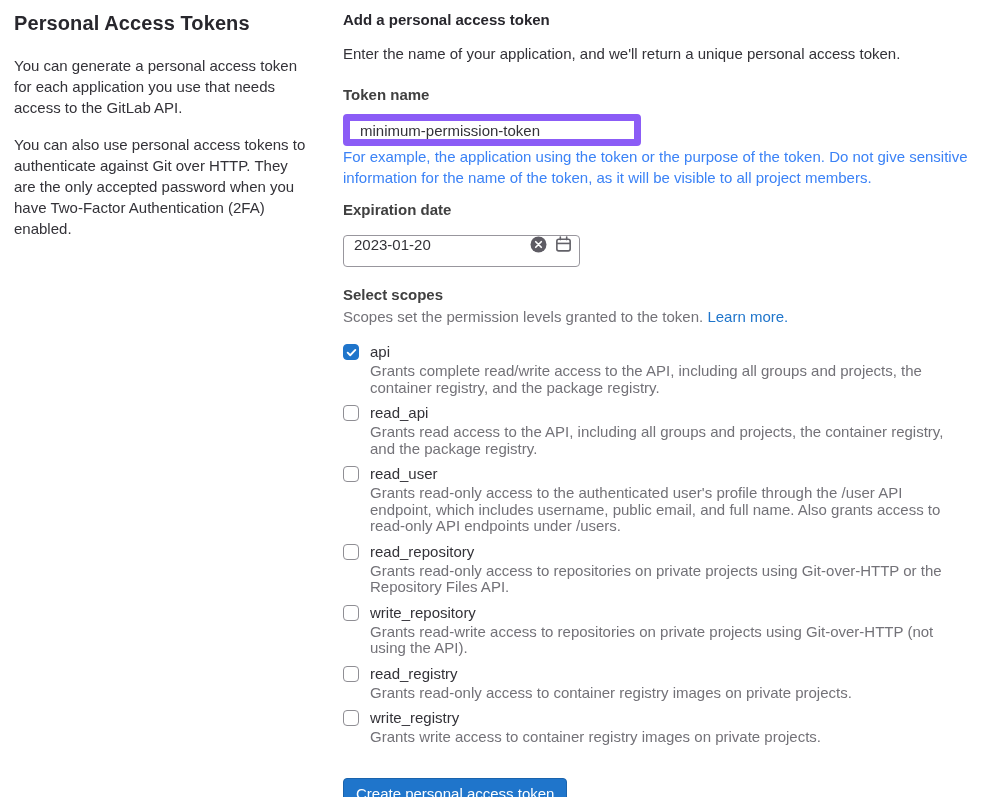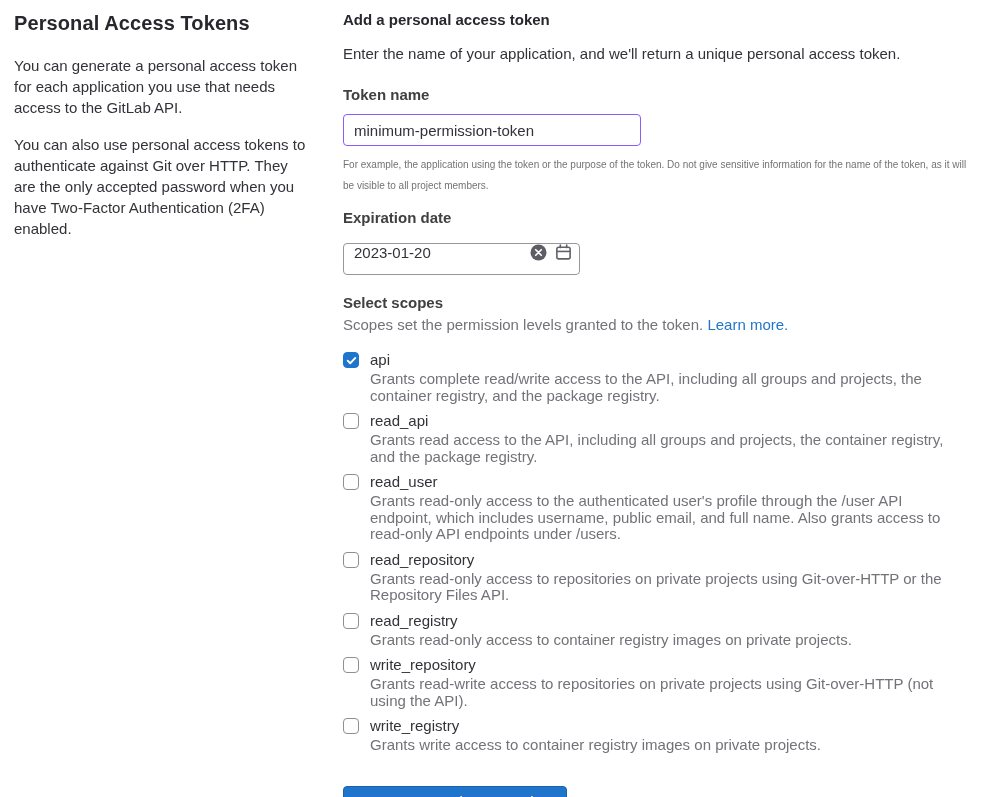--- a/index.html
+++ b/index.html
@@ -54,35 +54,34 @@
     display: block;
     font-size: 15px;
     font-weight: bold;
     color: #404040;
     margin-bottom: 11px;
   }
   .text-input {
     display: block;
     width: 298px;
     height: 32px;
-    border: 1px solid #8b5cf6;
+    border: 7px solid #8b5cf6;
     border-radius: 4px;
     padding: 0 10px;
     font-family: "Liberation Sans", sans-serif;
     font-size: 15px;
     color: #333238;
     background: #fff;
     outline: none;
   }
   .help-text {
-    font-size: 10px;
+    font-size: 15px;
     line-height: 21px;
-    color: #737373;
+    color: #3b82f6;
     max-width: 625px;
-    margin-top: 8px;
     margin-bottom: 13px;
   }
   .exp-label { margin-bottom: 17px; }
   .date-input {
     width: 237px;
     height: 32px;
     border: 1px solid #98969d;
     border-radius: 4px;
     background: #fff;
     display: flex;
@@ -257,33 +256,33 @@
             <span class="scope-label">read_repository</span>
           </div>
           <div class="scope-desc">Grants read-only access to repositories on private projects using Git-over-HTTP or the Repository Files API.</div>
         </div>
 
         <div class="scope-item">
           <div class="scope-row">
             <span class="checkbox">
               
             </span>
+            <span class="scope-label">write_repository</span>
+          </div>
+          <div class="scope-desc">Grants read-write access to repositories on private projects using Git-over-HTTP (not using the API).</div>
+        </div>
+
+        <div class="scope-item">
+          <div class="scope-row">
+            <span class="checkbox">
+              
+            </span>
             <span class="scope-label">read_registry</span>
           </div>
           <div class="scope-desc">Grants read-only access to container registry images on private projects.</div>
-        </div>
-
-        <div class="scope-item">
-          <div class="scope-row">
-            <span class="checkbox">
-              
-            </span>
-            <span class="scope-label">write_repository</span>
-          </div>
-          <div class="scope-desc">Grants read-write access to repositories on private projects using Git-over-HTTP (not using the API).</div>
         </div>
 
         <div class="scope-item">
           <div class="scope-row">
             <span class="checkbox">
               
             </span>
             <span class="scope-label">write_registry</span>
           </div>
           <div class="scope-desc">Grants write access to container registry images on private projects.</div>

